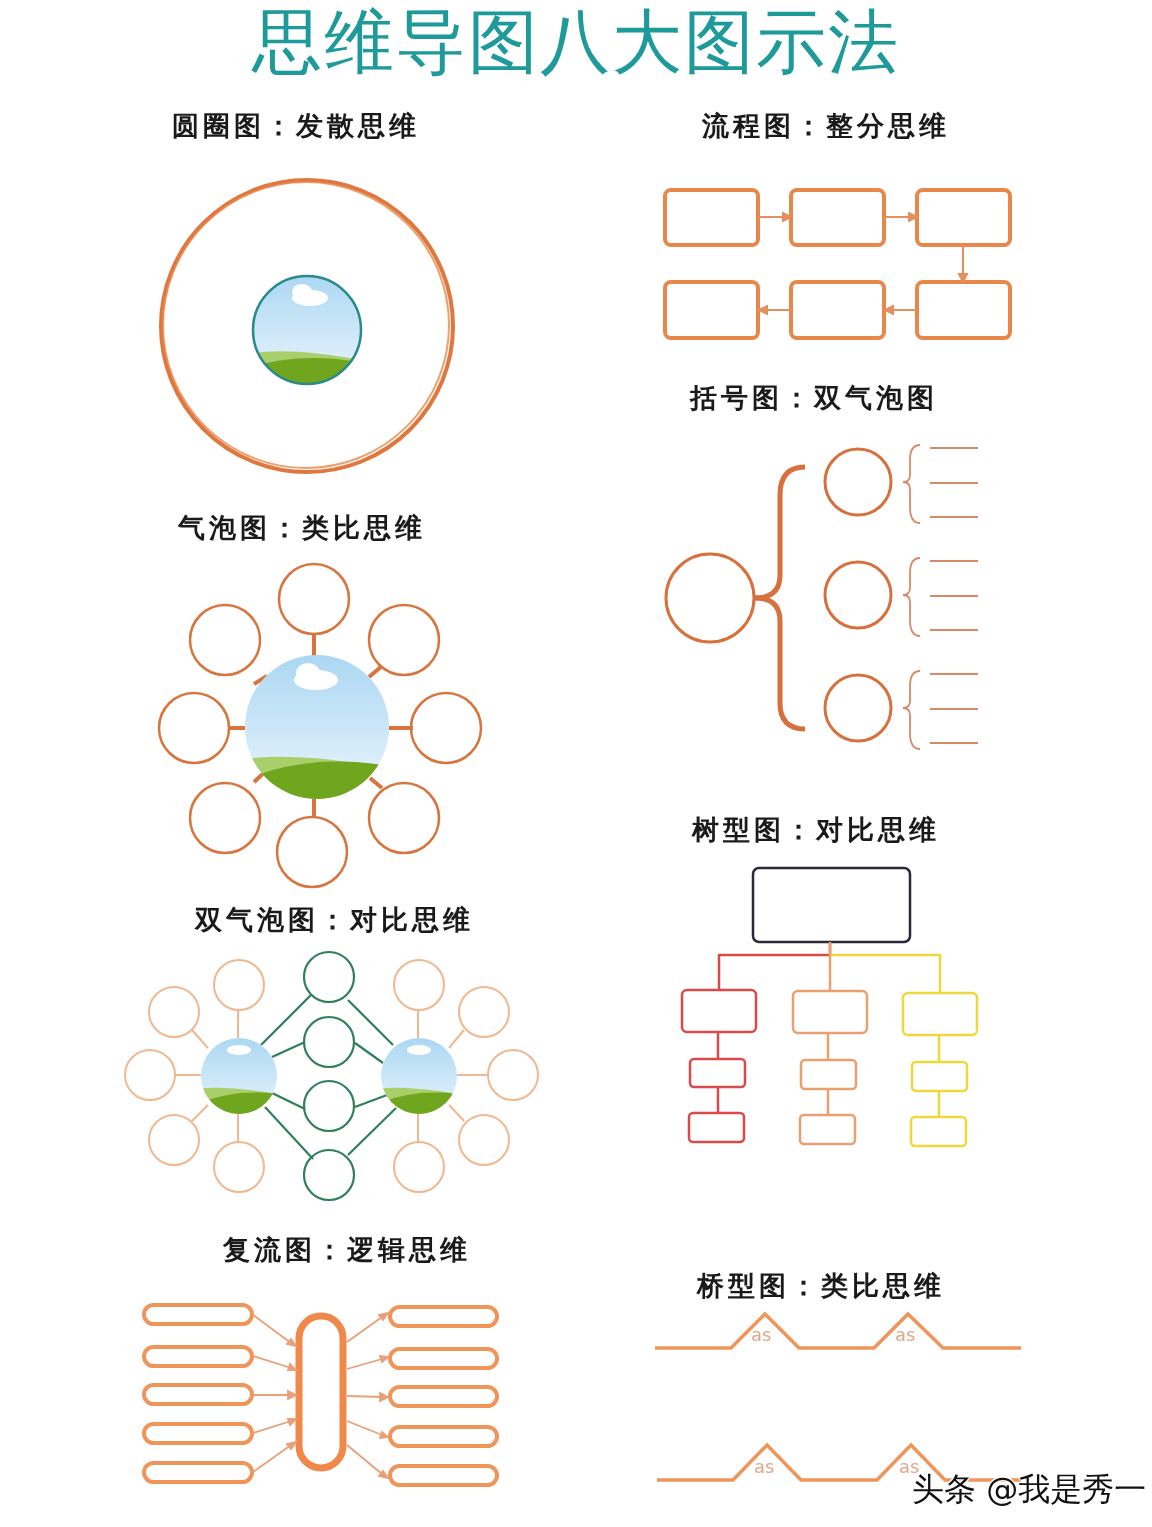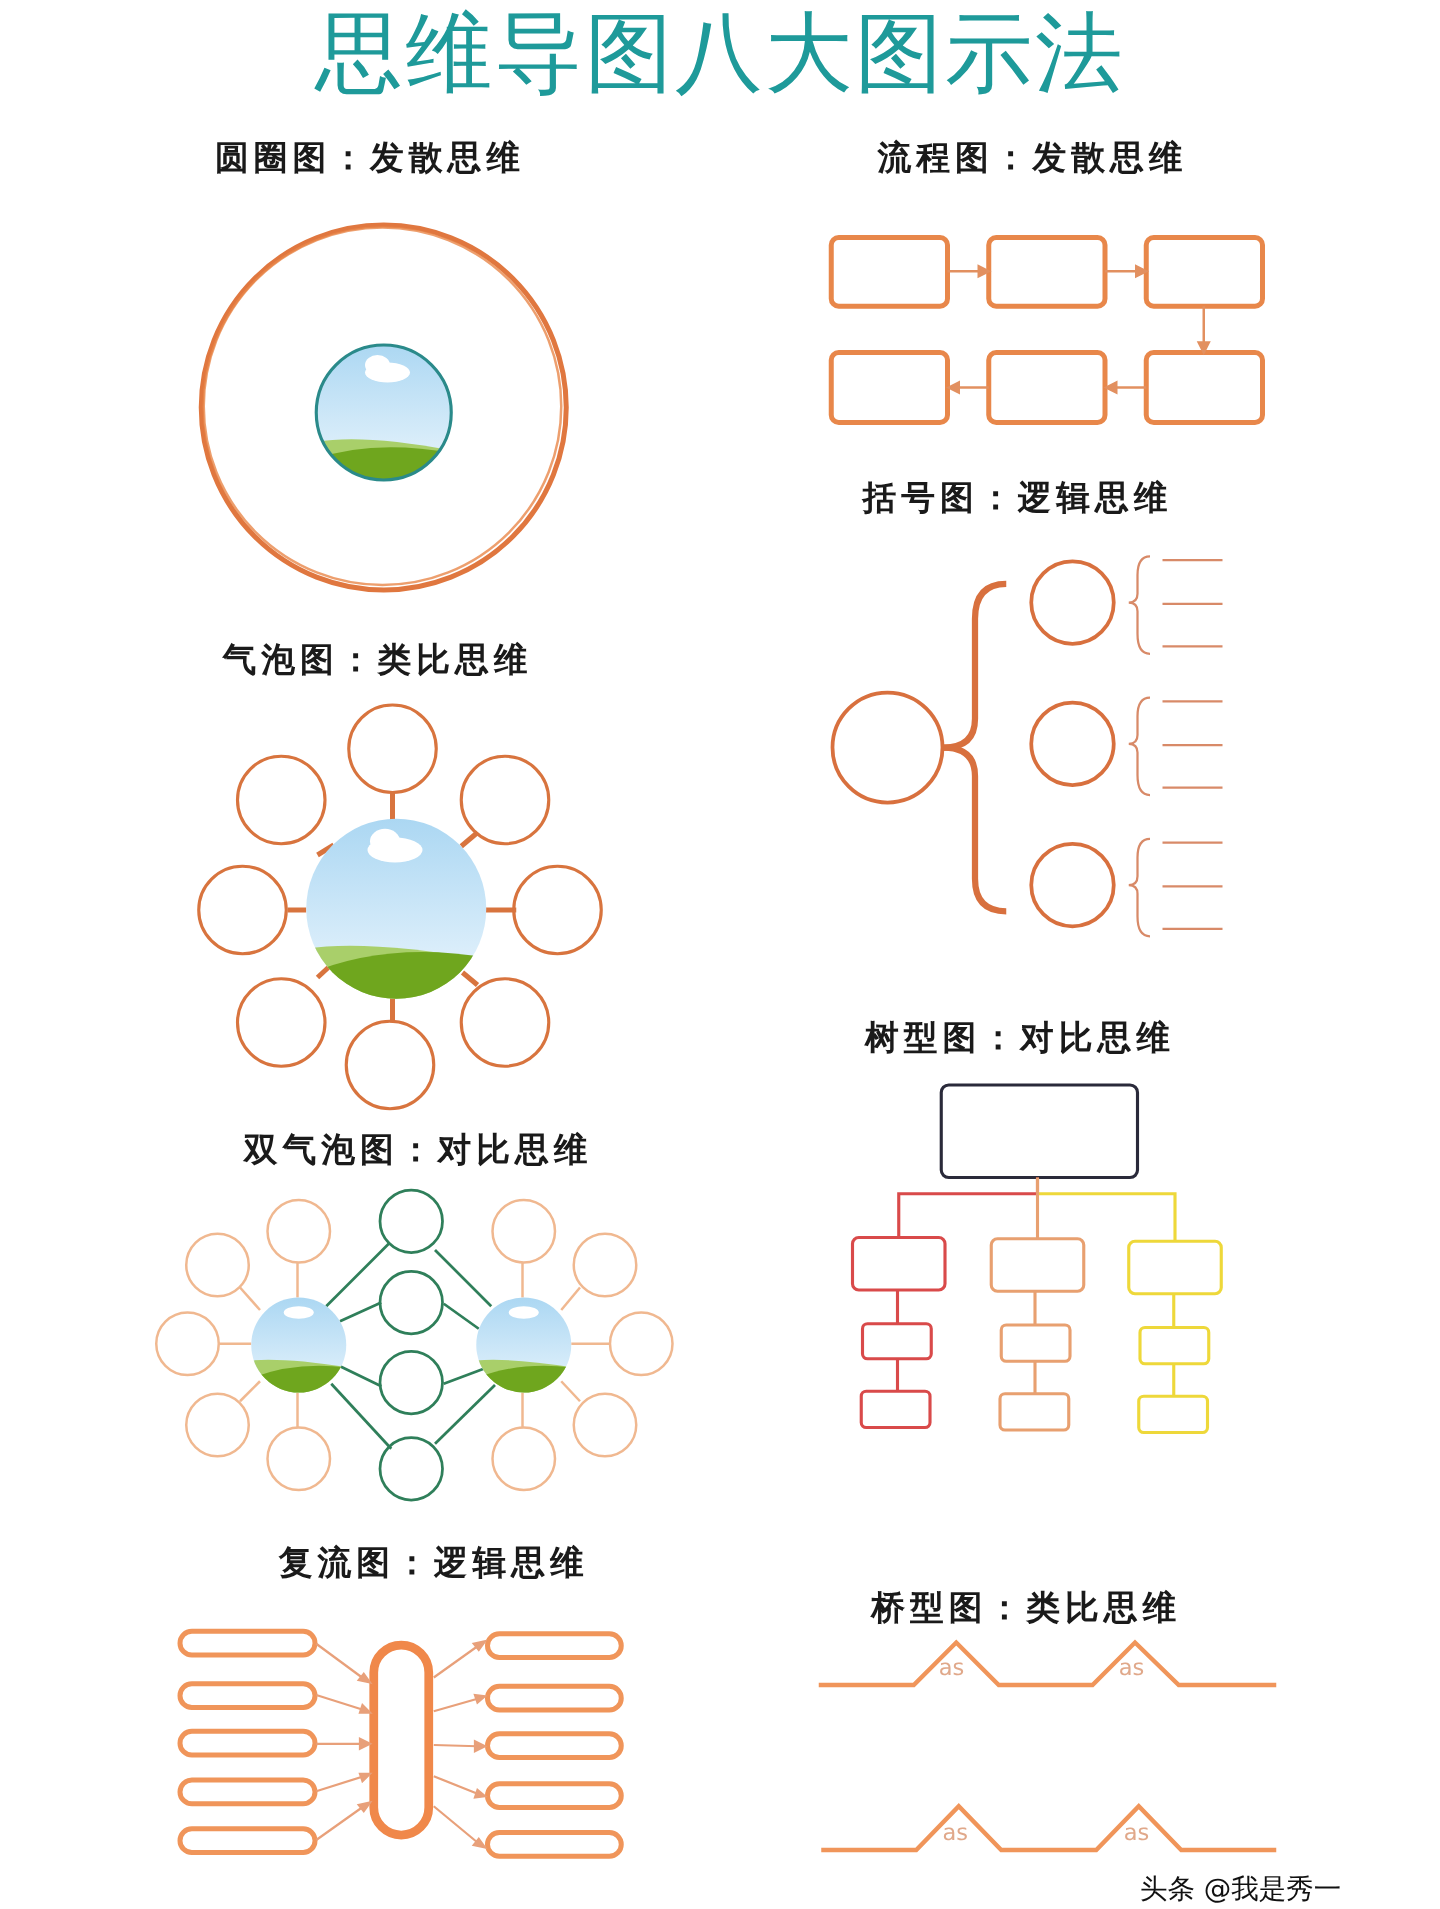--- a/index.html
+++ b/index.html
@@ -5,23 +5,23 @@
   html, body { margin: 0; padding: 0; background: #ffffff; }
   body { width: 1152px; height: 1527px; position: relative; overflow: hidden;
          font-family: "DejaVu Sans", sans-serif; }
   .title { position: absolute; left: 0; top: 0; width: 1152px; text-align: center;
            font-size: 70px; line-height: 84px; color: #1e9a9a; letter-spacing: 2px;
            font-family: "DejaVu Sans", sans-serif; font-weight: normal; }
   .heading { position: absolute; font-size: 27px; font-weight: bold; color: #1a1a1a;
              letter-spacing: 4px; white-space: nowrap; font-family: "DejaVu Sans", sans-serif; }
   .panel { position: absolute; }
   svg { display: block; overflow: visible; }
-  .watermark { position: absolute; left: 912px; top: 1468px; font-size: 22px; color: #111;
+  .watermark { position: absolute; left: 912px; top: 1468px; font-size: 32px; color: #111;
                text-shadow: 1px 1px 0 #fff, -1px -1px 0 #fff, 1px -1px 0 #fff, -1px 1px 0 #fff;
-               font-family: "DejaVu Sans", sans-serif; white-space: nowrap; margin-top: 28px; }
+               font-family: "DejaVu Sans", sans-serif; white-space: nowrap; }
 </style>
 </head>
 <body>
 
 <div class="title">思维导图八大图示法</div>
 
 <div class="heading" style="left:172px; top:108px;">圆圈图：发散思维</div>
 <div class="panel" style="left:150px; top:170px;">
   <svg width="320" height="310" viewBox="0 0 320 310">
     <defs>
@@ -39,21 +39,21 @@
       <rect x="100" y="100" width="120" height="120" fill="url(#sky1)"></rect>
       <ellipse cx="160" cy="128" rx="18" ry="8" fill="#fff"></ellipse>
       <ellipse cx="152" cy="122" rx="10" ry="8" fill="#fff"></ellipse>
       <path d="M100 184 Q140 176 220 192 L220 220 L100 220 Z" fill="#a9cf6a"></path>
       <path d="M100 198 Q150 180 220 194 L220 220 L100 220 Z" fill="#6fa61e"></path>
     </g>
     <circle cx="157" cy="160" r="54" fill="none" stroke="#2a8a8a" stroke-width="2.5"></circle>
   </svg>
 </div>
 
-<div class="heading" style="left:702px; top:108px;">流程图：发散思维</div>
+<div class="heading" style="left:702px; top:108px;">流程图：整分思维</div>
 <div class="panel" style="left:655px; top:180px;">
   <svg width="370" height="170" viewBox="0 0 370 170">
     <g fill="none" stroke="#e8874a" stroke-width="4">
       <rect x="10" y="10" width="93" height="55" rx="6"></rect>
       <rect x="136" y="10" width="93" height="55" rx="6"></rect>
       <rect x="262" y="10" width="93" height="55" rx="6"></rect>
       <rect x="10" y="102" width="93" height="56" rx="6"></rect>
       <rect x="136" y="102" width="93" height="56" rx="6"></rect>
       <rect x="262" y="102" width="93" height="56" rx="6"></rect>
     </g>
@@ -65,21 +65,21 @@
       <line x1="308" y1="65" x2="308" y2="96"></line>
         <polygon points="308,102 304,94 312,94"></polygon>
       <line x1="262" y1="130" x2="236" y2="130"></line>
         <polygon points="230,130 238,126 238,134"></polygon>
       <line x1="136" y1="130" x2="110" y2="130"></line>
         <polygon points="104,130 112,126 112,134"></polygon>
     </g>
   </svg>
 </div>
 
-<div class="heading" style="left:690px; top:380px;">括号图：逻辑思维</div>
+<div class="heading" style="left:690px; top:380px;">括号图：双气泡图</div>
 <div class="panel" style="left:655px; top:435px;">
   <svg width="340" height="330" viewBox="0 0 340 330">
     <g fill="none" stroke="#d8703e">
       <circle cx="55" cy="163" r="44" stroke-width="3"></circle>
       <path d="M100 163 Q125 163 125 140 L125 60 Q125 32 150 32" stroke-width="5"></path>
       <path d="M100 163 Q125 163 125 186 L125 268 Q125 294 150 294" stroke-width="5"></path>
       <circle cx="203" cy="47" r="33" stroke-width="3"></circle>
       <circle cx="203" cy="160" r="33" stroke-width="3"></circle>
       <circle cx="203" cy="273" r="33" stroke-width="3"></circle>
     </g>

